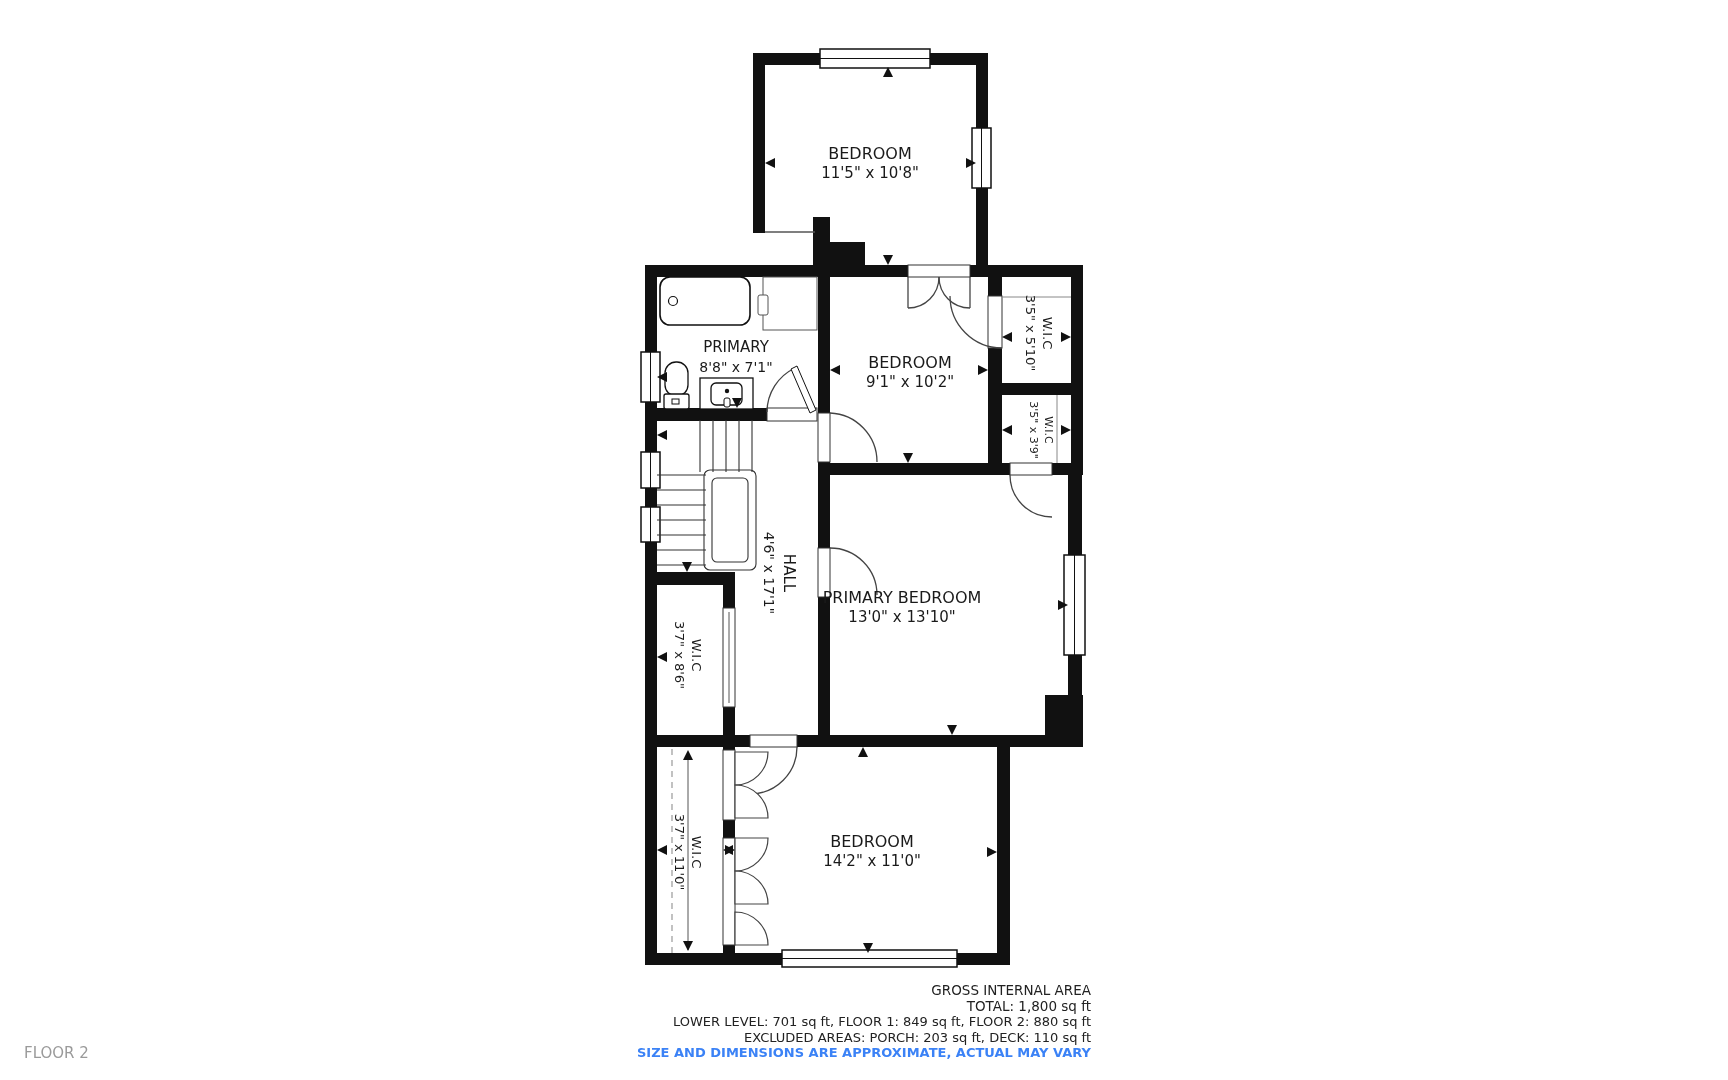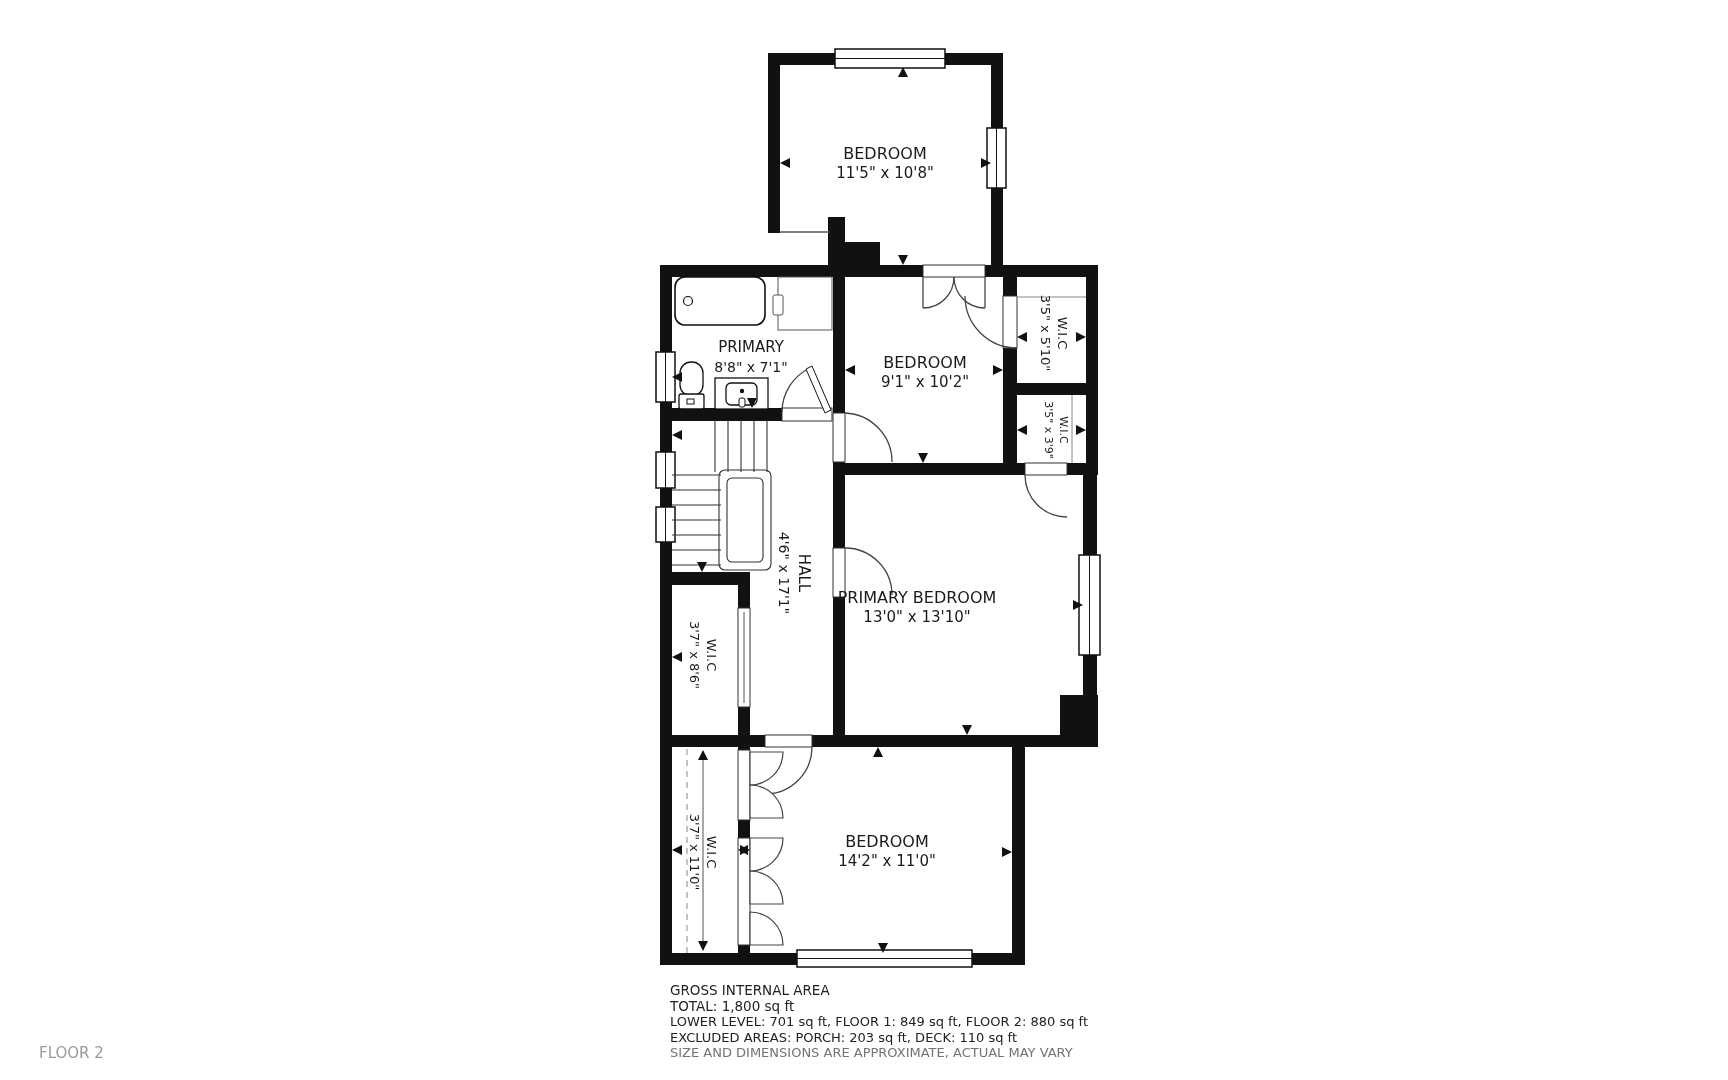--- a/index.html
+++ b/index.html
@@ -1,32 +1,32 @@
 <!DOCTYPE html>
 <html><head>
 <meta charset="utf-8">
 <style>
   html,body{margin:0;padding:0;background:#ffffff;}
   #stage{position:relative;width:1496px;height:1080px;background:#fff;overflow:hidden;
-         font-family:"DejaVu Sans","Liberation Sans",sans-serif;margin-left:15px;}
+         font-family:"DejaVu Sans","Liberation Sans",sans-serif;}
   #plan-svg{position:absolute;left:0;top:0;}
   .lbl{position:absolute;transform:translate(-50%,-50%);text-align:center;color:#1a1a1a;
        white-space:nowrap;line-height:1.32;}
   .lbl.vert{transform:translate(-50%,-50%) rotate(90deg);}
   .nm{font-size:16px;}
   .dm{font-size:15px;}
   .lbl.md .nm{font-size:15px;} .lbl.md .dm{font-size:14px;}
   .lbl.sm .nm{font-size:13px;} .lbl.sm .dm{font-size:13px;}
   .lbl.xs .nm{font-size:11px;} .lbl.xs .dm{font-size:11px;}
   #footer{position:absolute;left:864px;top:983px;transform:translateX(-50%);
-          text-align:left;color:#222;white-space:nowrap;}
+          text-align:right;color:#222;white-space:nowrap;}
   #footer div{line-height:15.5px;}
   .f-title{font-size:13.5px;}
   .f-line{font-size:13px;}
-  .f-muted{color:#737373;}
+  .f-muted{color:#3b82f6;font-weight:bold;}
   #floor-tag{position:absolute;left:24px;top:1044px;font-size:15px;color:#9a9a9a;}
 </style>
 </head>
 <body>
 
 <div id="stage">
 
 <svg id="plan-svg" width="1728" height="1080" viewBox="0 0 1728 1080">
 
   <g fill="#111">

